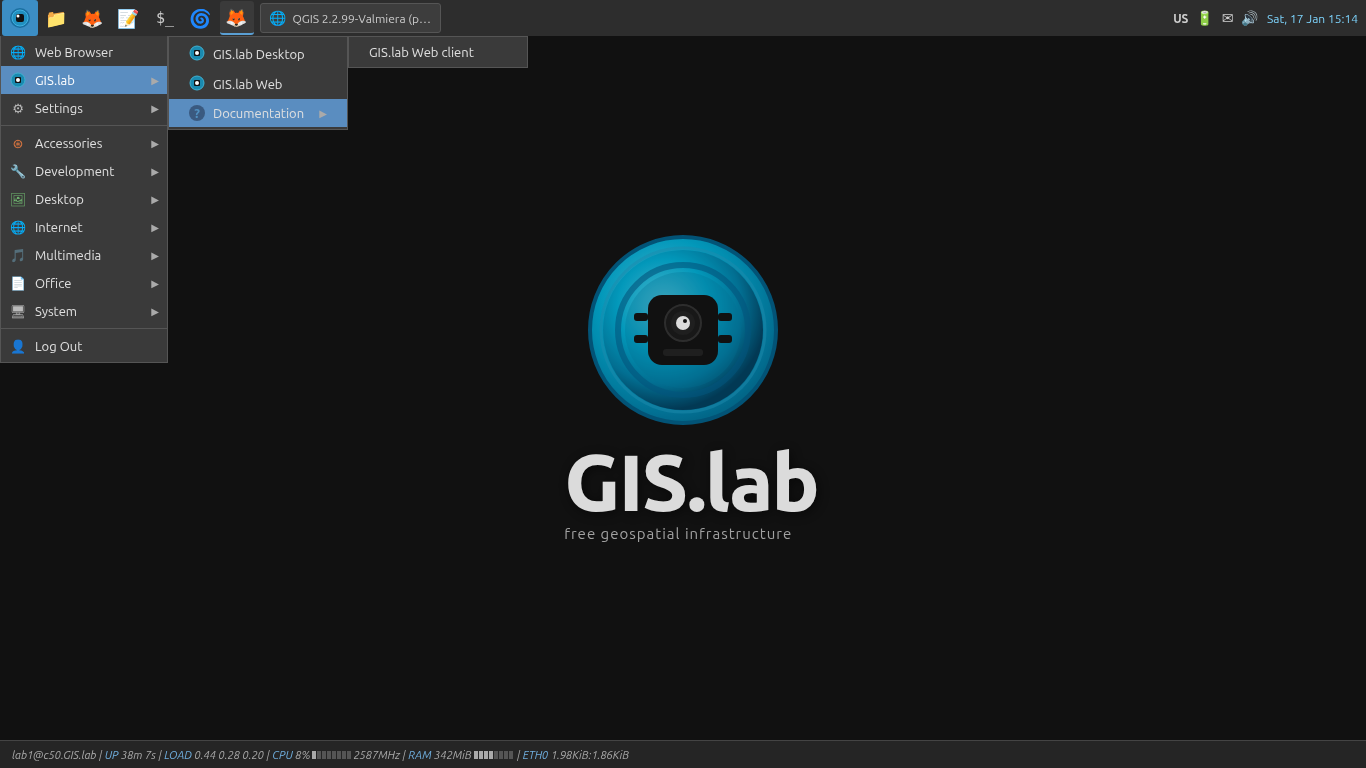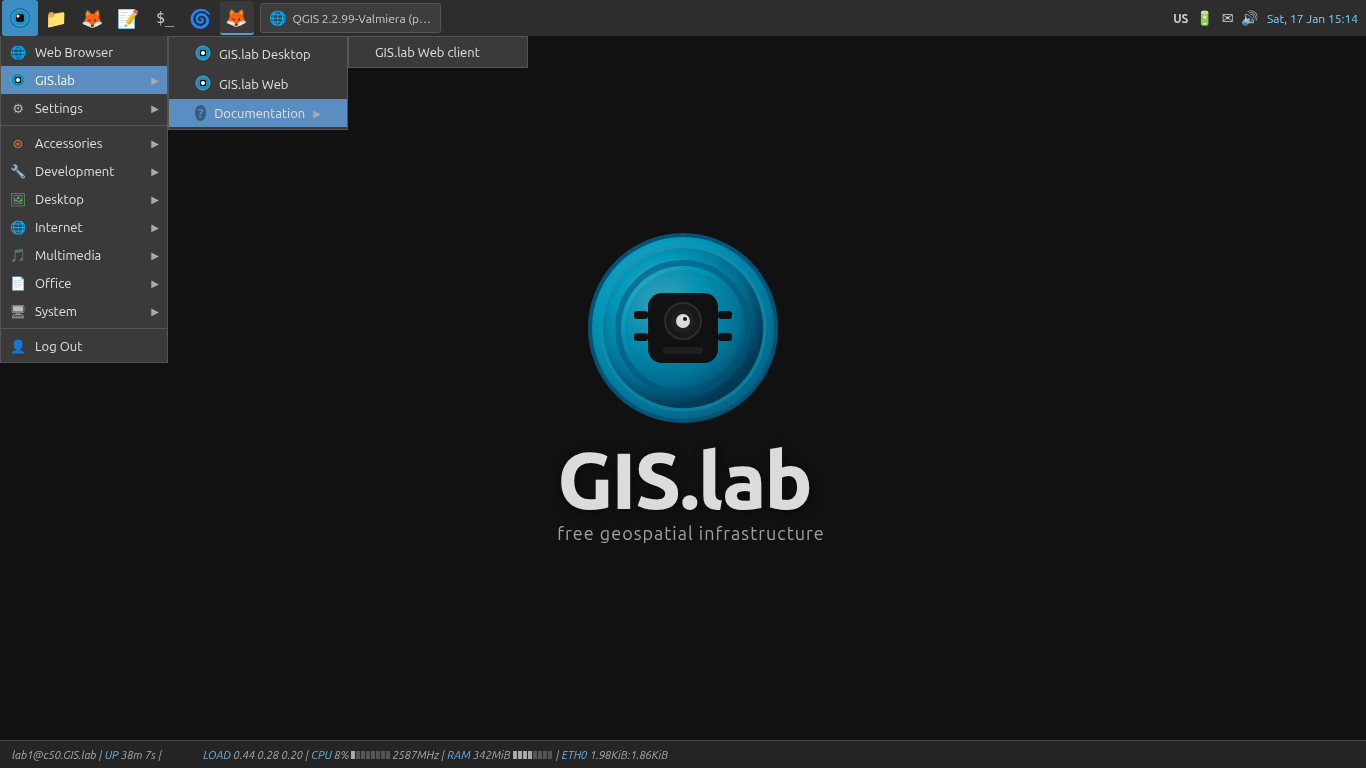--- a/index.html
+++ b/index.html
@@ -203,21 +203,21 @@
       width: 180px;
       background: #3a3a3a;
       border: 1px solid #555;
       z-index: 220;
       padding: 2px 0;
     }
 
     .sub-menu-item {
       display: flex;
       align-items: center;
-      padding: 6px 26px;
+      padding: 6px 20px;
       cursor: pointer;
       gap: 8px;
     }
     .sub-menu-item:hover, .sub-menu-item.selected {
       background: #5a8dc0;
     }
 
     
     #statusbar {
       position: absolute;
@@ -337,21 +337,21 @@
 
         <rect x="36" y="68" width="14" height="8" rx="3" fill="#111"></rect>
         <rect x="120" y="68" width="14" height="8" rx="3" fill="#111"></rect>
         <rect x="36" y="90" width="14" height="8" rx="3" fill="#111"></rect>
         <rect x="120" y="90" width="14" height="8" rx="3" fill="#111"></rect>
       </svg>
     </div>
 
     <div class="logo-text-block">
       <span style="font-size:80px;font-weight:900;color:white;letter-spacing:-2px;line-height:1;text-shadow:2px 2px 12px rgba(0,0,0,0.6);">GIS.lab</span>
-      <span style="font-size:18px;color:#bbb;letter-spacing:1px;margin-top:4px;">free geospatial infrastructure</span>
+      <span style="font-size:15px;color:#bbb;letter-spacing:1px;margin-top:4px;">free geospatial infrastructure</span>
     </div>
   </div>
 </div>
 
 <div id="main-menu">
 
   <div class="menu-item">
     <span class="menu-icon icon-blue">🌐</span>
     <span class="menu-label">Web Browser</span>
   </div>
@@ -462,21 +462,21 @@
     <span>GIS.lab Web client</span>
   </div>
 </div>
 
 <div id="statusbar">
   <span class="status-text">lab1@c50.GIS.lab</span>
   <span class="status-text">&nbsp;|&nbsp;</span>
   <span class="status-text" style="color:#70b0e0;">UP</span>
   <span class="status-text">&nbsp;<span>38m 7s</span></span>
   <span class="status-text">&nbsp;|&nbsp;</span>
-  <span class="status-text" style="color:#70b0e0;margin-left:39px;">LOAD</span>
+  <span class="status-text" style="color:#70b0e0;">LOAD</span>
   <span class="status-text">&nbsp;<span>0.44 0.28 0.20</span></span>
   <span class="status-text">&nbsp;|&nbsp;</span>
   <span class="status-text" style="color:#70b0e0;text-align:center;">CPU</span>
   <span class="status-text">&nbsp;<span>8%</span></span>
 
   <span style="display:inline-flex;align-items:center;margin:0 2px;gap:1px;">
     <span style="width:4px;height:8px;background:#aaa;display:inline-block;"></span>
     <span style="width:4px;height:8px;background:#555;display:inline-block;"></span>
     <span style="width:4px;height:8px;background:#555;display:inline-block;"></span>
     <span style="width:4px;height:8px;background:#555;display:inline-block;"></span>

